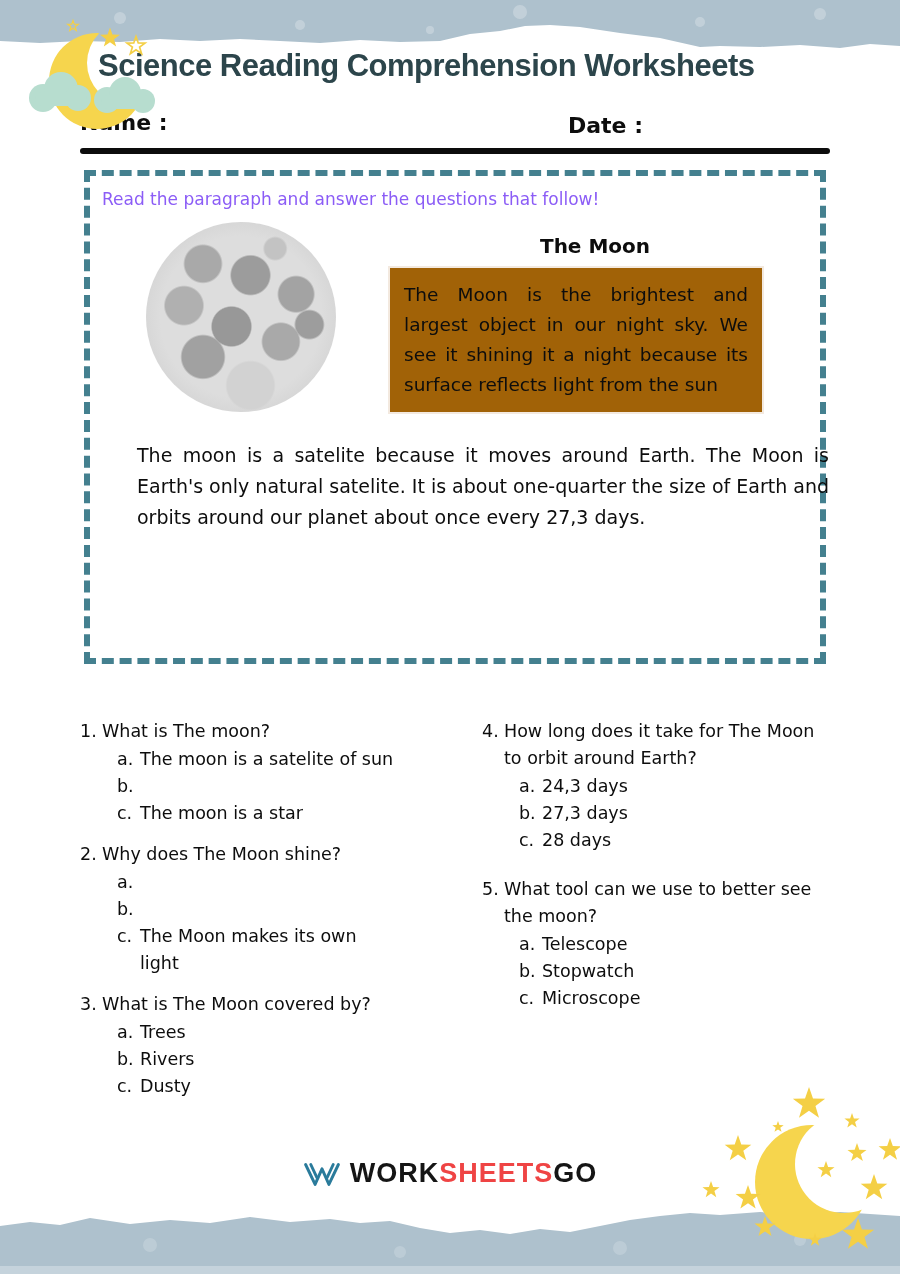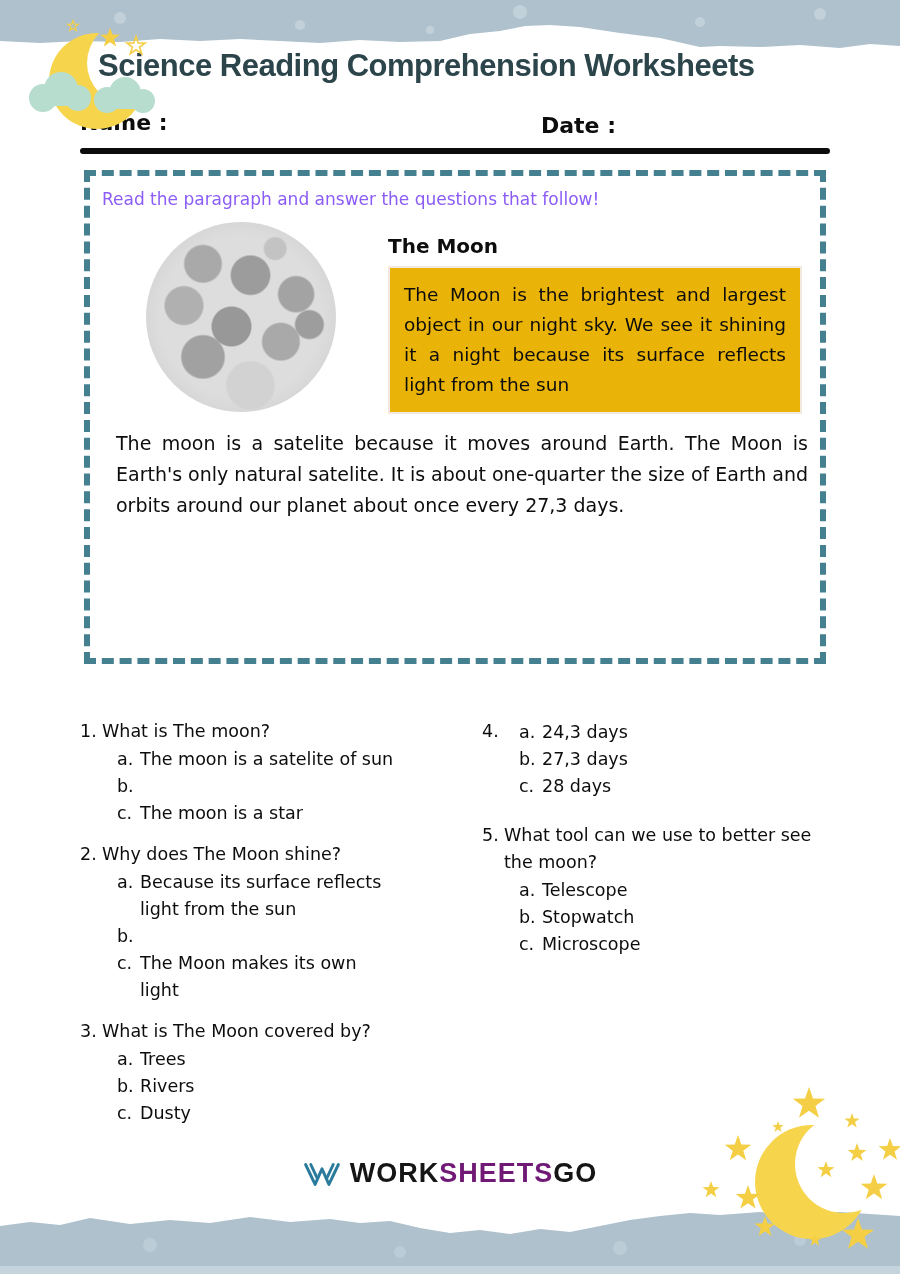--- a/index.html
+++ b/index.html
@@ -9,21 +9,21 @@
   }
 
   
   .title{
     position:absolute;left:98px;top:48px;margin:0;width:740px;
     font-family:"Liberation Sans",sans-serif;font-weight:bold;
     font-size:31px;letter-spacing:-0.5px;color:#2c454b;white-space:nowrap;
   }
   .field-label{position:absolute;font-weight:bold;font-size:22px;color:#0d0d0d;}
   .name-label{left:80px;top:110px;}
-  .date-label{left:541px;top:113px;}
+  .date-label{left:568px;top:113px;}
   .divider{position:absolute;left:80px;top:148px;width:750px;height:6px;background:#0c0c0c;border-radius:3px;}
 
   
   .passage-box{
     position:absolute;left:84px;top:170px;width:742px;height:494px;box-sizing:border-box;
     border:6px dashed #44808f;background:#fff;
   }
   .passage-instruction{position:absolute;left:12px;top:13px;font-size:17px;color:#8b5cf6;}
   .moon-img{
     position:absolute;left:56px;top:46px;width:190px;height:190px;border-radius:50%;
@@ -33,30 +33,30 @@
       radial-gradient(circle at 55% 28%, #9c9c9c 0 11%, transparent 12%),
       radial-gradient(circle at 79% 38%, #a3a3a3 0 9%, transparent 10%),
       radial-gradient(circle at 20% 44%, #b0b0b0 0 10%, transparent 11%),
       radial-gradient(circle at 45% 55%, #989898 0 13%, transparent 14%),
       radial-gradient(circle at 71% 63%, #a9a9a9 0 10%, transparent 11%),
       radial-gradient(circle at 30% 71%, #a1a1a1 0 11%, transparent 12%),
       radial-gradient(circle at 86% 54%, #9d9d9d 0 7%, transparent 8%),
       radial-gradient(circle at 55% 86%, #d2d2d2 0 12%, transparent 13%),
       radial-gradient(circle at 50% 50%, #dddddd 0 60%, #d3d3d3 78%, #c7c7c7 100%);
   }
-  .passage-heading{position:absolute;left:298px;top:58px;width:414px;
+  .passage-heading{position:absolute;left:298px;top:58px;width:414px;text-align:center;
     font-size:20px;font-weight:bold;color:#0d0d0d;}
   .intro-box{
-    position:absolute;left:298px;top:90px;width:414px;box-sizing:border-box;
-    border:2px solid #f3e9df;background:#eab308;padding:12px 14px;
+    position:absolute;left:298px;top:90px;width:376px;box-sizing:border-box;
+    border:2px solid #f3e9df;background:#a16207;padding:12px 14px;
     font-size:18.5px;line-height:30px;text-align:justify;color:#0d0d0d;
   }
   .passage-par{position:absolute;left:26px;width:692px;font-size:19px;line-height:31px;
     text-align:justify;color:#0d0d0d;}
-  .par1{top:252px;}
+  .par1{top:264px;margin-left:21px;}
   .par2{top:378px;}
 
   
   .quiz-instruction{position:absolute;left:82px;top:686px;font-size:17px;font-style:italic;color:#0d0d0d;}
   .qcol{position:absolute;top:718px;width:402px;}
   .col-left{left:80px;}
   .col-right{left:482px;}
   .question{display:flex;margin-bottom:14px;font-size:17.5px;line-height:27px;color:#0d0d0d;}
   .col-right .question{margin-bottom:22px;}
   .qnum{width:22px;flex:0 0 22px;}
@@ -66,21 +66,21 @@
   .opt{display:flex;}
   .opt-letter{width:23px;flex:0 0 23px;}
   .col-left .question:nth-child(2) .opt-text{max-width:252px;}
 
   
   .footer-logo{position:absolute;left:0;top:1158px;width:900px;display:flex;
     justify-content:center;align-items:center;gap:9px;}
   .logo-text{font-family:"Liberation Sans",sans-serif;font-weight:bold;font-size:27px;
     letter-spacing:1px;white-space:nowrap;}
   .logo-work,.logo-go{color:#151515;text-align:right;}
-  .logo-sheets{color:#701a75;}
+  .logo-sheets{color:#ef4444;}
 
   .band{position:absolute;left:0;width:900px;z-index:1;}
   .top-band{top:0;}
   .bottom-band{top:1210px;}
   .corner-decor{position:absolute;left:688px;top:1070px;z-index:2;}
   .header-illu{position:absolute;left:15px;top:16px;z-index:2;}
 </style>
 </head>
 <body>
 
@@ -161,21 +161,20 @@
       </div>
     </div>
 
     <div class="question">
       <div class="qnum">2.</div>
       <div class="qbody">
         <div class="qtext">Why does The Moon shine?</div>
         <div class="opts">
           <div class="opt">
             <span class="opt-letter">a.</span>
-            <span class="opt-text">Because its surface reflects light from the sun</span>
           </div>
           <div class="opt">
             <span class="opt-letter">b.</span>
           </div>
           <div class="opt">
             <span class="opt-letter">c.</span>
             <span class="opt-text">The Moon makes its own light</span>
           </div>
         </div>
       </div>
@@ -200,20 +199,21 @@
           </div>
         </div>
       </div>
     </div>
   </div>
 
   <div class="qcol col-right">
     <div class="question">
       <div class="qnum">4.</div>
       <div class="qbody">
+        <div class="qtext">How long does it take for The Moon to orbit around Earth?</div>
         <div class="opts">
           <div class="opt">
             <span class="opt-letter">a.</span>
             <span class="opt-text">24,3 days</span>
           </div>
           <div class="opt">
             <span class="opt-letter">b.</span>
             <span class="opt-text">27,3 days</span>
           </div>
           <div class="opt">

